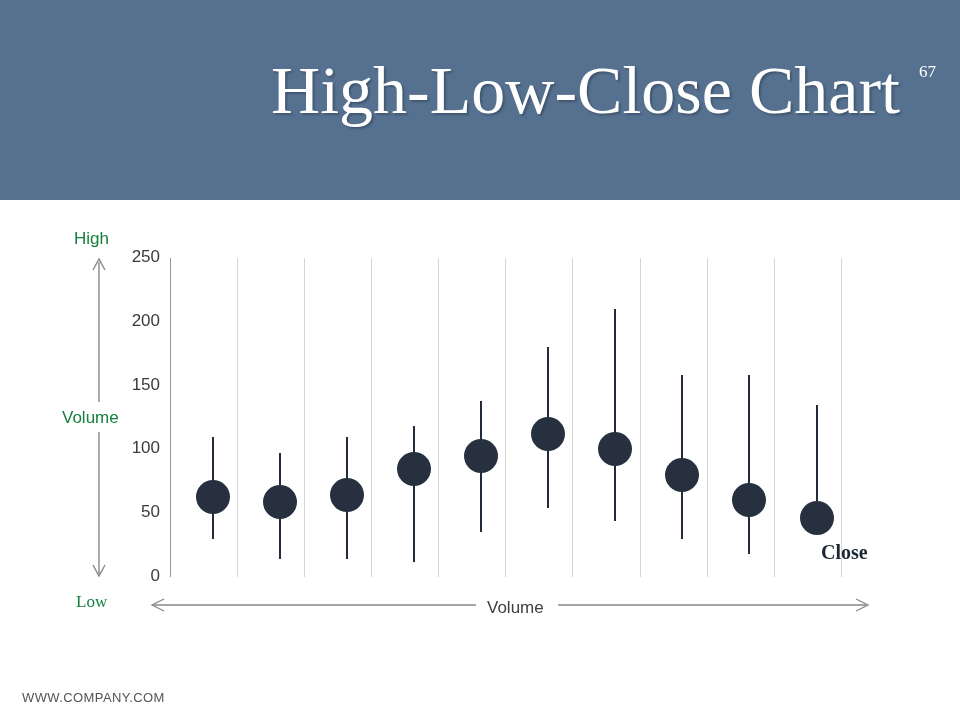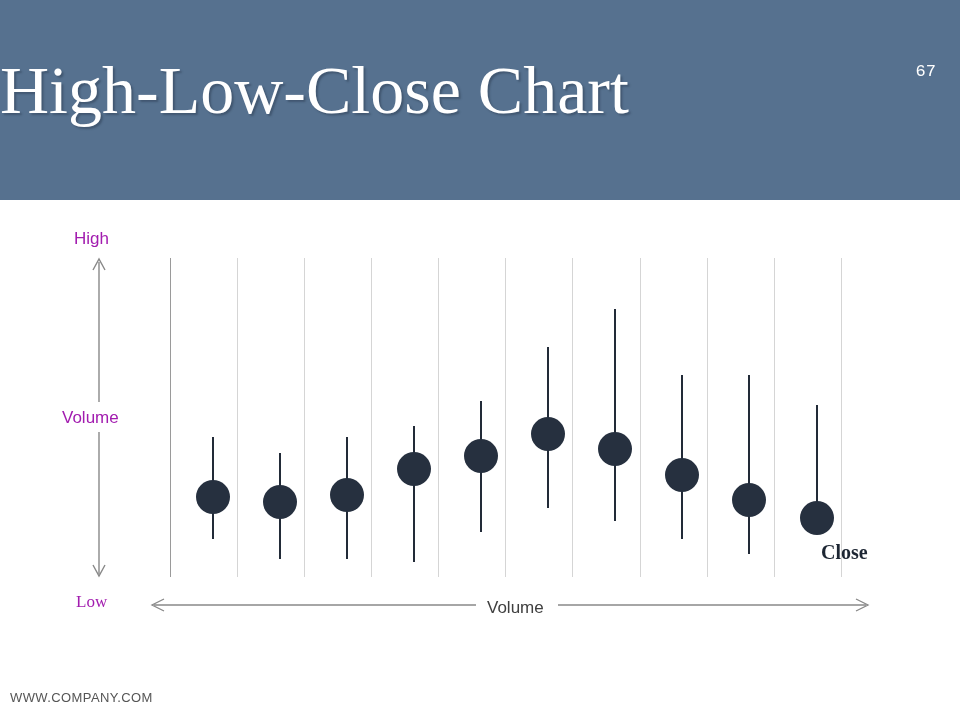--- a/index.html
+++ b/index.html
@@ -22,53 +22,53 @@
     top: 0;
     width: 960px;
     height: 200px;
     background: #56718f;
   }
   #slide-title {
     position: absolute;
     left: 0;
     top: 52px;
     width: 900px;
-    text-align: left;
+    text-align: right;
     font-family: "Liberation Serif", serif;
     font-size: 68px;
     line-height: 76px;
     color: #ffffff;
     letter-spacing: 0px;
     text-shadow: 2px 2px 2px rgba(40,55,75,0.45);
     white-space: nowrap;
   }
   #page-number {
     position: absolute;
     right: 24px;
     top: 62px;
-    font-family: Liberation Mono, monospace;
+    font-family: Liberation Serif, serif;
     font-size: 17px;
     color: #ffffff;
   }
 
   
   #chart-area {
     position: absolute;
     left: 0;
     top: 200px;
     width: 960px;
     height: 520px;
     background: #ffffff;
   }
 
   
   .axis-cap {
     position: absolute;
     font-size: 17px;
-    color: #a21caf;
+    color: #15803d;
     white-space: nowrap;
   }
   #label-high  { left: 74px;  top: 29px; }
   #label-low   { left: 76px;  top: 392px; font-family: Liberation Serif, serif; }
   #label-volume-vert { left: 62px; top: 208px; }
   #label-volume-horiz {
     position: absolute;
     left: 487px;
     top: 398px;
     font-size: 17px;
@@ -145,21 +145,21 @@
     font-family: "Liberation Serif", serif;
     font-weight: bold;
     font-size: 20px;
     color: #1d2633;
     white-space: nowrap;
   }
 
   
   #footer {
     position: absolute;
-    left: 10px;
+    left: 22px;
     top: 690px;
     font-size: 13px;
     letter-spacing: 0.4px;
     color: #555555;
   }
 </style>
 </head>
 <body>
 
 <div id="header-band"></div>
@@ -180,20 +180,28 @@
     <polyline points="7,315 13,326 19,315" fill="none" stroke="#888888" stroke-width="1.4"></polyline>
   </svg>
 
   <svg id="horiz-arrow-svg" viewBox="0 0 740 30">
     <line x1="14" y1="15" x2="336" y2="15" stroke="#888888" stroke-width="1.3"></line>
     <polyline points="24,9 12,15 24,21" fill="none" stroke="#888888" stroke-width="1.3"></polyline>
     <line x1="418" y1="15" x2="726" y2="15" stroke="#888888" stroke-width="1.3"></line>
     <polyline points="716,9 728,15 716,21" fill="none" stroke="#888888" stroke-width="1.3"></polyline>
   </svg>
 
+  <div id="ytick-wrap">
+      <div class="ytick" style="top: 47px;">250</div>
+      <div class="ytick" style="top: 110.8px;">200</div>
+      <div class="ytick" style="top: 174.6px;">150</div>
+      <div class="ytick" style="top: 238.4px;">100</div>
+      <div class="ytick" style="top: 302.2px;">50</div>
+      <div class="ytick" style="top: 366px;">0</div>
+    </div>
 
   <div id="plot">
       <div class="gridline axis-line" style="left: 0px;"></div>
       <div class="gridline" style="left: 67px;"></div>
       <div class="gridline" style="left: 134px;"></div>
       <div class="gridline" style="left: 201px;"></div>
       <div class="gridline" style="left: 268px;"></div>
       <div class="gridline" style="left: 335px;"></div>
       <div class="gridline" style="left: 402px;"></div>
       <div class="gridline" style="left: 470px;"></div>

